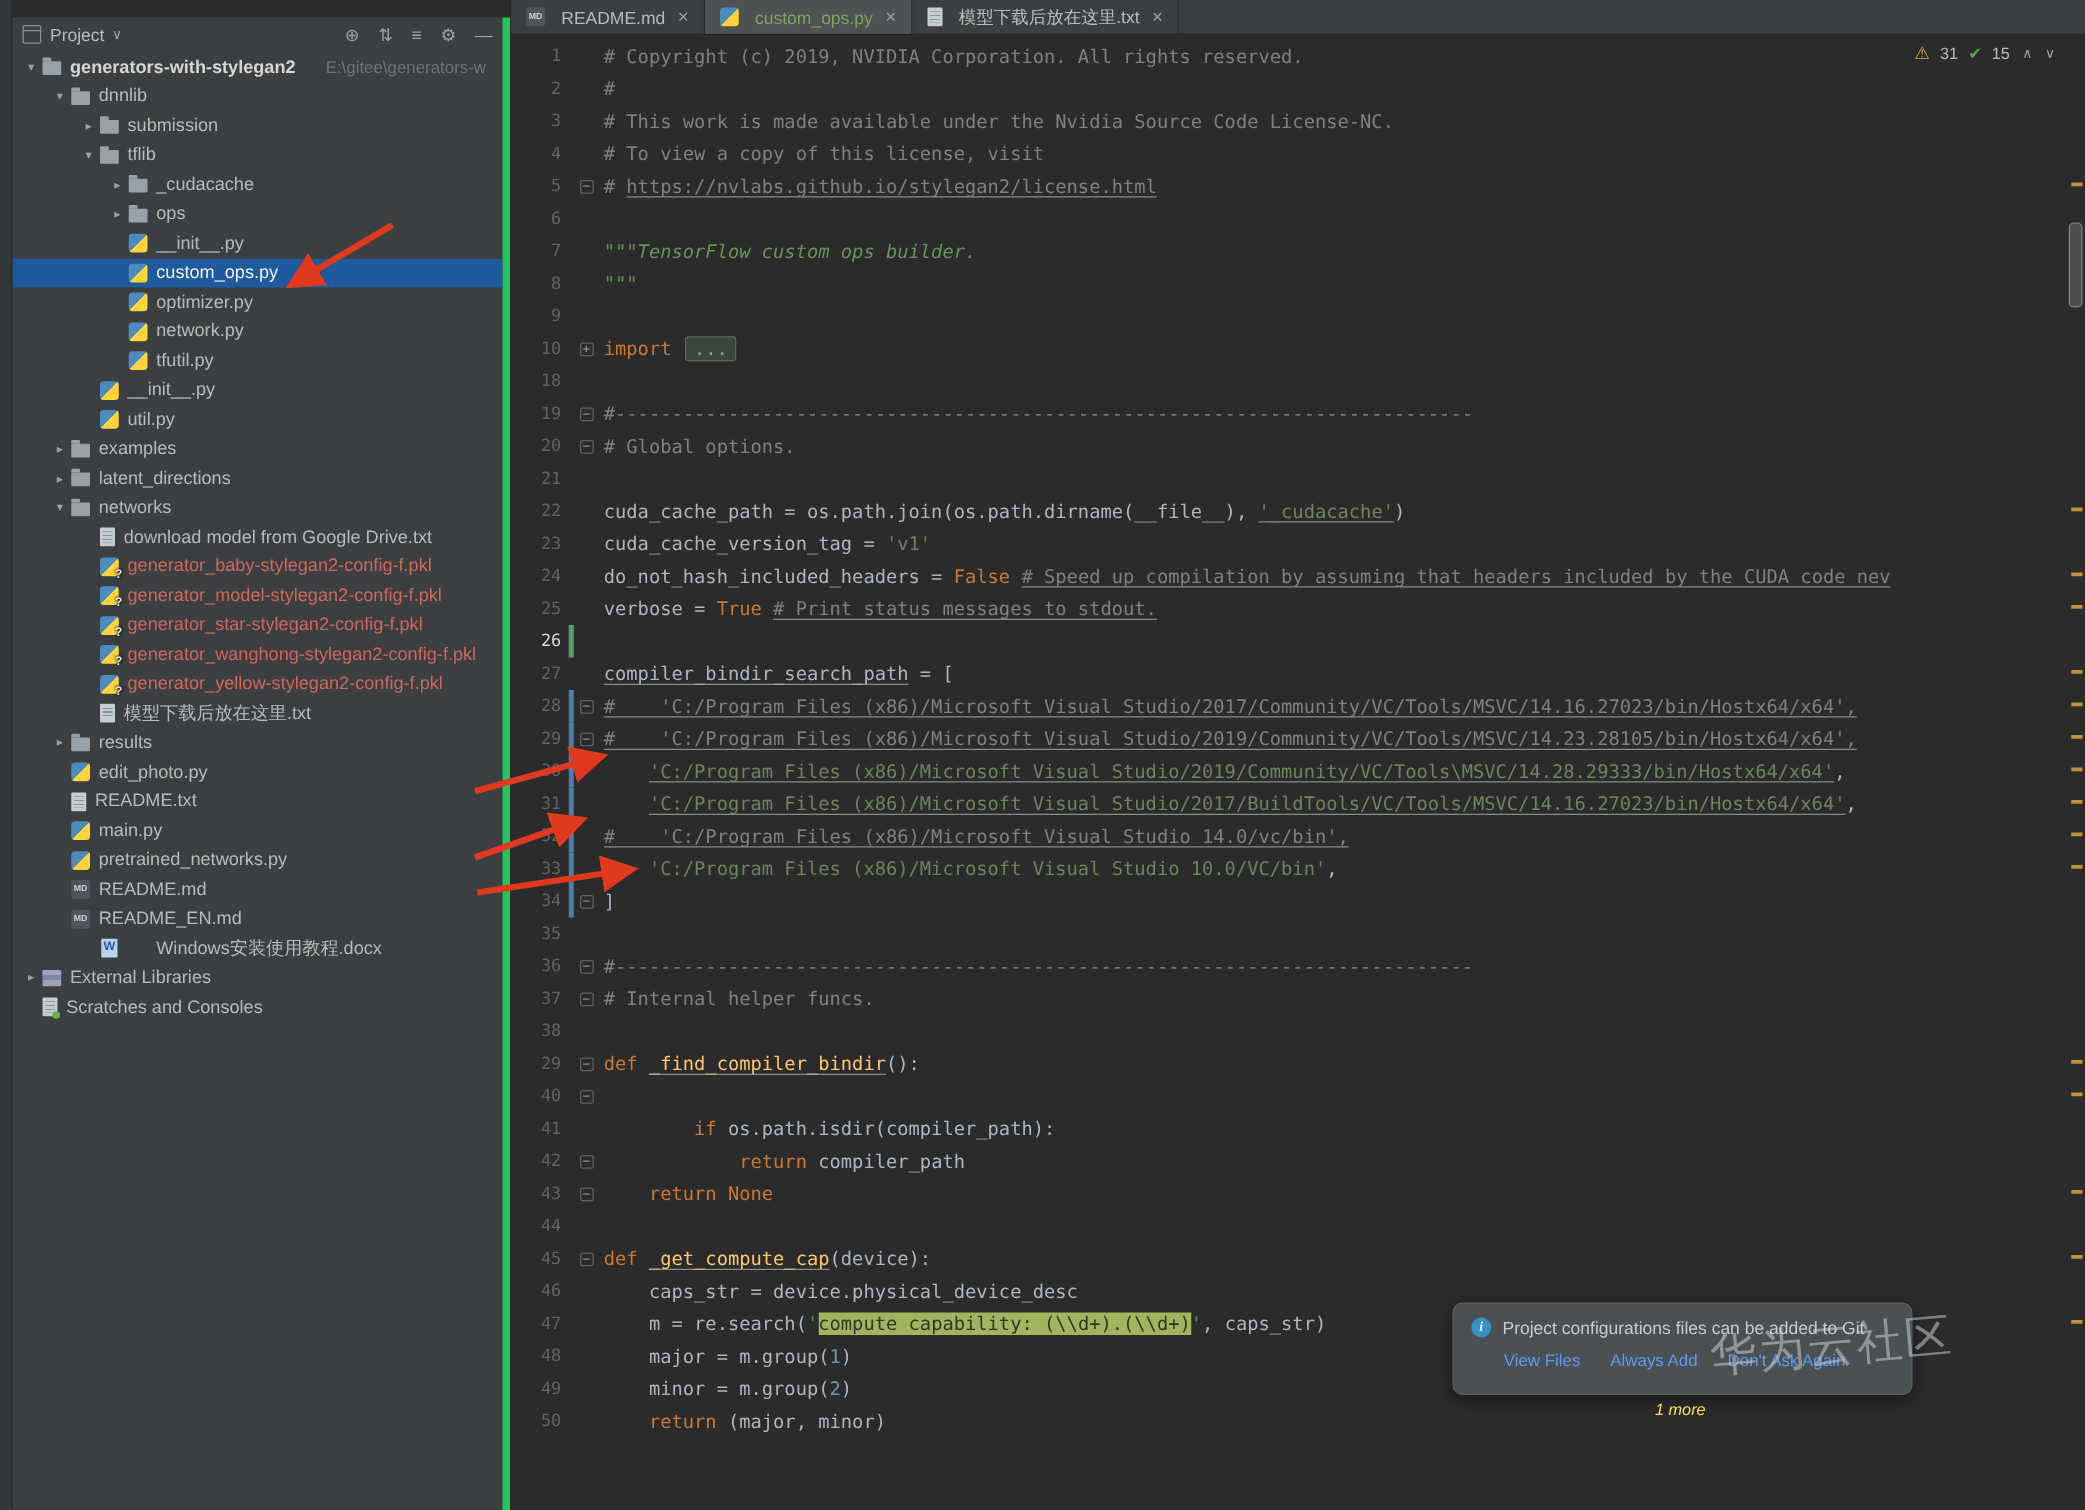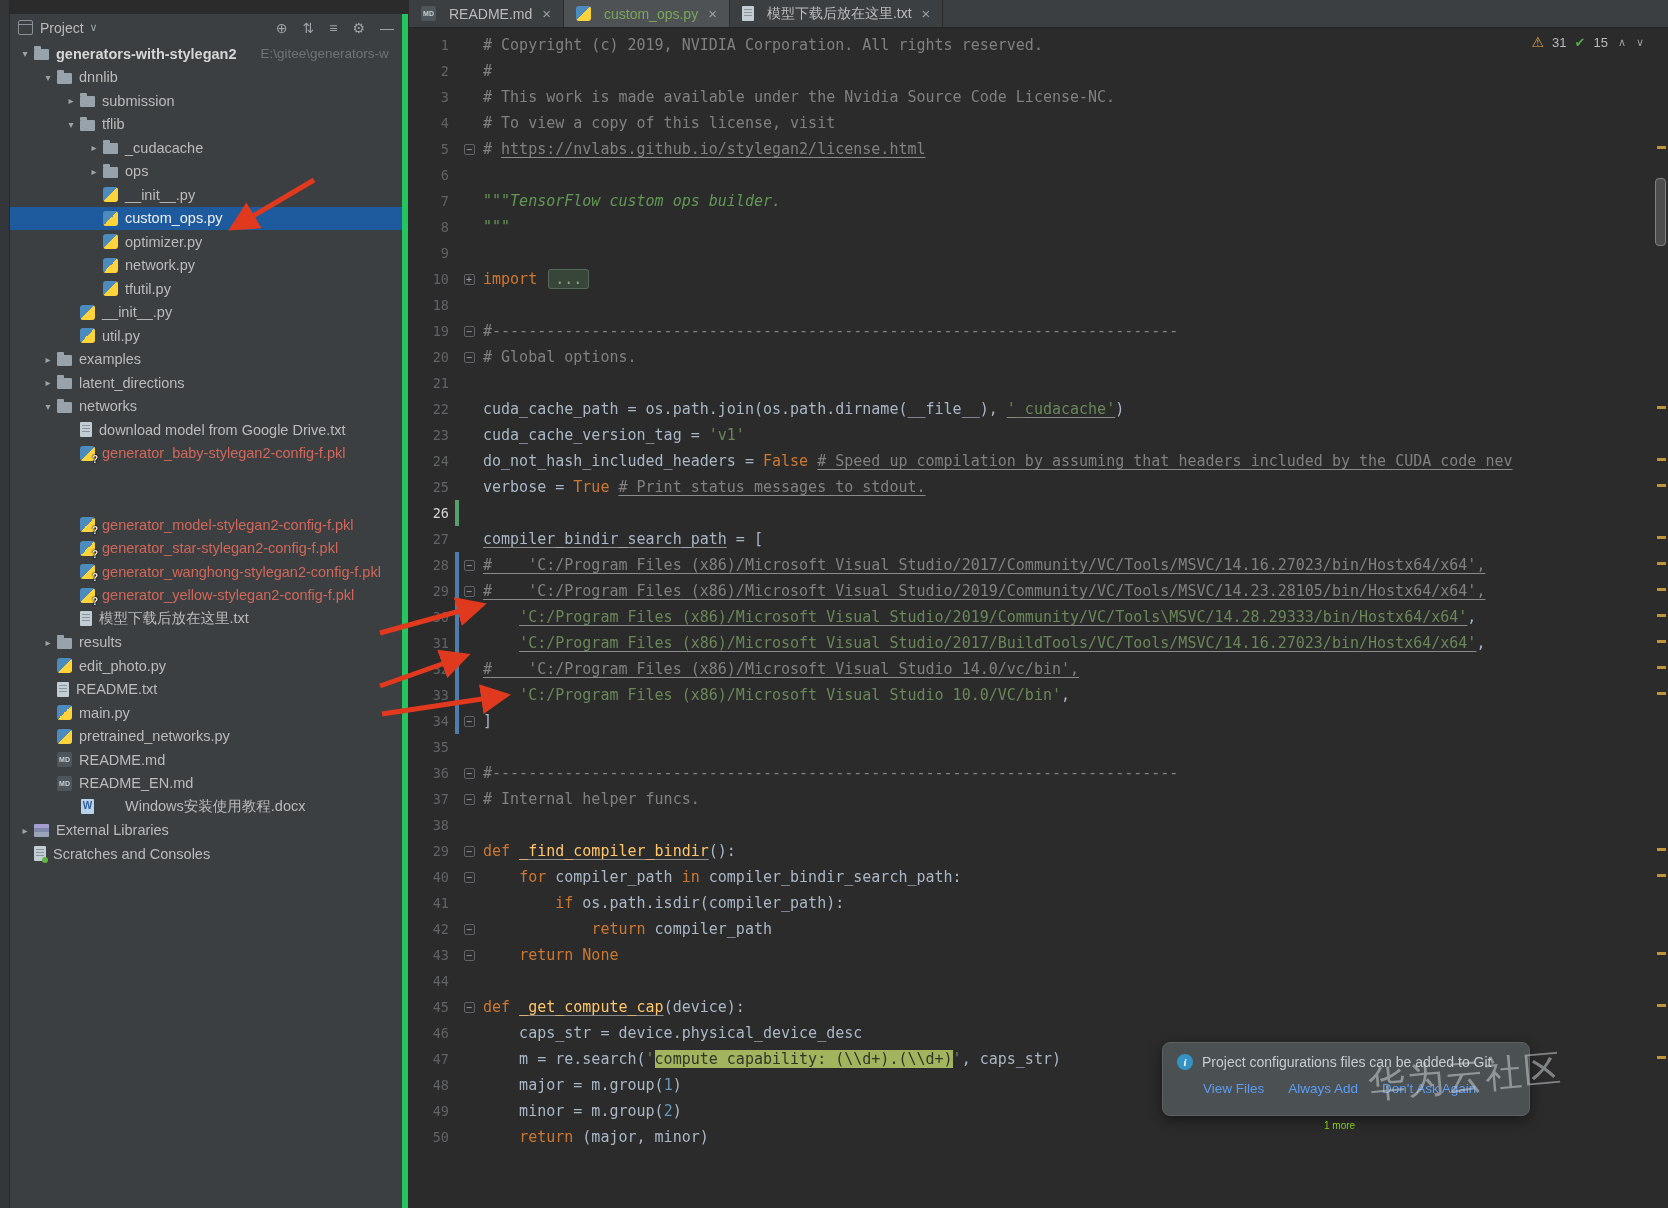--- a/index.html
+++ b/index.html
@@ -75,21 +75,21 @@
   #vthumb{position:absolute;top:150px;right:2px;width:9px;height:66px;background:rgba(255,255,255,0.16);border:1px solid #7d8286;border-radius:4px;}
   .tick{position:absolute;right:2px;width:9px;height:3px;background:#bf9338;}
   
   #notification{position:absolute;left:1162px;top:1042px;width:368px;height:74px;background:#4b5052;border:1px solid #5c6164;border-radius:8px;
       box-shadow:0 4px 14px rgba(0,0,0,.45);padding:11px 14px;box-sizing:border-box;font-size:14px;color:#c7cdd2;z-index:30;}
   #notification .row1{display:flex;align-items:center;gap:9px;}
   #notification .info-ic{width:16px;height:16px;flex:none;border-radius:50%;background:#3592c4;color:#fff;font-size:11px;font-weight:bold;
       display:flex;align-items:center;justify-content:center;font-family:"Liberation Serif",serif;font-style:italic;}
   #notification .row2{margin-top:11px;padding-left:26px;display:flex;gap:24px;}
   #notification .lnk{color:#5c9cf5;font-size:13.5px;}
-  #more{position:absolute;left:1324px;top:1120px;color:#84cc16;font-size:10px;z-index:30;}
+  #more{position:absolute;left:1324px;top:1120px;color:#fde047;font-size:13px;z-index:30;font-style:italic;}
   
   #watermark{position:absolute;left:1368px;top:1052px;font-size:37px;color:rgba(214,219,222,0.5);transform:rotate(-5deg);letter-spacing:2px;z-index:40;pointer-events:none;}
   
   #arrows{position:absolute;left:0;top:0;z-index:50;pointer-events:none;}
 </style>
 </head>
 <body>
 
 <div id="app">
   <div id="stripe"></div>
@@ -187,21 +187,21 @@
         <div class="tree-row" style="padding-left: 52px;">
           <span class="chevron"></span>
           <span class="ic ic-txt"></span>
           <span class="tree-label">download model from Google Drive.txt</span>
         </div>
         <div class="tree-row" style="padding-left: 52px;">
           <span class="chevron"></span>
           <span class="ic ic-pkl"></span>
           <span class="tree-label red">generator_baby-stylegan2-config-f.pkl</span>
         </div>
-        <div class="tree-row" style="padding-left: 52px; margin-top: 48px;">
+        <div class="tree-row" style="padding-left: 52px;">
           <span class="chevron"></span>
           <span class="ic ic-pkl"></span>
           <span class="tree-label red">generator_model-stylegan2-config-f.pkl</span>
         </div>
         <div class="tree-row" style="padding-left: 52px;">
           <span class="chevron"></span>
           <span class="ic ic-pkl"></span>
           <span class="tree-label red">generator_star-stylegan2-config-f.pkl</span>
         </div>
         <div class="tree-row" style="padding-left: 52px;">
@@ -317,21 +317,21 @@
         <div class="code-row"><span class="gutter">30</span><span class="chg blue"></span><span class="foldcol"></span><span class="code-text"><span class="tk-t">    </span><span class="tk-s u">'C:/Program Files (x86)/Microsoft Visual Studio/2019/Community/VC/Tools\MSVC/14.28.29333/bin/Hostx64/x64'</span><span class="tk-t">,</span></span></div>
         <div class="code-row"><span class="gutter">31</span><span class="chg blue"></span><span class="foldcol"></span><span class="code-text"><span class="tk-t">    </span><span class="tk-s u">'C:/Program Files (x86)/Microsoft Visual Studio/2017/BuildTools/VC/Tools/MSVC/14.16.27023/bin/Hostx64/x64'</span><span class="tk-t">,</span></span></div>
         <div class="code-row"><span class="gutter">32</span><span class="chg blue"></span><span class="foldcol"></span><span class="code-text"><span class="tk-c u">#    'C:/Program Files (x86)/Microsoft Visual Studio 14.0/vc/bin',</span></span></div>
         <div class="code-row"><span class="gutter">33</span><span class="chg blue"></span><span class="foldcol"></span><span class="code-text"><span class="tk-t">    </span><span class="tk-s">'C:/Program Files (x86)/Microsoft Visual Studio 10.0/VC/bin'</span><span class="tk-t">,</span></span></div>
         <div class="code-row"><span class="gutter">34</span><span class="chg blue"></span><span class="foldcol"><span class="fold-ic">−</span></span><span class="code-text"><span class="tk-t">]</span></span></div>
         <div class="code-row"><span class="gutter">35</span><span class="chg"></span><span class="foldcol"></span><span class="code-text"></span></div>
         <div class="code-row"><span class="gutter">36</span><span class="chg"></span><span class="foldcol"><span class="fold-ic">−</span></span><span class="code-text"><span class="tk-c">#----------------------------------------------------------------------------</span></span></div>
         <div class="code-row"><span class="gutter">37</span><span class="chg"></span><span class="foldcol"><span class="fold-ic">−</span></span><span class="code-text"><span class="tk-c"># Internal helper funcs.</span></span></div>
         <div class="code-row"><span class="gutter">38</span><span class="chg"></span><span class="foldcol"></span><span class="code-text"></span></div>
         <div class="code-row"><span class="gutter">29</span><span class="chg"></span><span class="foldcol"><span class="fold-ic">−</span></span><span class="code-text"><span class="tk-k">def</span><span class="tk-t"> </span><span class="tk-f u">_find_compiler_bindir</span><span class="tk-t">():</span></span></div>
-        <div class="code-row"><span class="gutter">40</span><span class="chg"></span><span class="foldcol"><span class="fold-ic">−</span></span><span class="code-text"><span class="tk-t">    </span><span class="tk-k">for</span><span class="tk-t"> compiler_path </span><span class="tk-k">in</span><span class="tk-t"> compiler_bindir_search_path:</span></span></div>
+        <div class="code-row"><span class="gutter">40</span><span class="chg"></span><span class="foldcol"><span class="fold-ic">−</span></span></div>
         <div class="code-row"><span class="gutter">41</span><span class="chg"></span><span class="foldcol"></span><span class="code-text"><span class="tk-t">        </span><span class="tk-k">if</span><span class="tk-t"> os.path.isdir(compiler_path):</span></span></div>
         <div class="code-row"><span class="gutter">42</span><span class="chg"></span><span class="foldcol"><span class="fold-ic">−</span></span><span class="code-text"><span class="tk-t">            </span><span class="tk-k">return</span><span class="tk-t"> compiler_path</span></span></div>
         <div class="code-row"><span class="gutter">43</span><span class="chg"></span><span class="foldcol"><span class="fold-ic">−</span></span><span class="code-text"><span class="tk-t">    </span><span class="tk-k">return</span><span class="tk-t"> </span><span class="tk-k">None</span></span></div>
         <div class="code-row"><span class="gutter">44</span><span class="chg"></span><span class="foldcol"></span><span class="code-text"></span></div>
         <div class="code-row"><span class="gutter">45</span><span class="chg"></span><span class="foldcol"><span class="fold-ic">−</span></span><span class="code-text"><span class="tk-k">def</span><span class="tk-t"> </span><span class="tk-f u">_get_compute_cap</span><span class="tk-t">(device):</span></span></div>
         <div class="code-row"><span class="gutter">46</span><span class="chg"></span><span class="foldcol"></span><span class="code-text"><span class="tk-t">    caps_str = device.physical_device_desc</span></span></div>
         <div class="code-row"><span class="gutter">47</span><span class="chg"></span><span class="foldcol"></span><span class="code-text"><span class="tk-t">    m = re.search(</span><span class="tk-s">'</span><span class="tk-inj">compute capability: (\\d+).(\\d+)</span><span class="tk-s">'</span><span class="tk-t">, caps_str)</span></span></div>
         <div class="code-row"><span class="gutter">48</span><span class="chg"></span><span class="foldcol"></span><span class="code-text"><span class="tk-t">    major = m.group(</span><span class="tk-n">1</span><span class="tk-t">)</span></span></div>
         <div class="code-row"><span class="gutter">49</span><span class="chg"></span><span class="foldcol"></span><span class="code-text"><span class="tk-t">    minor = m.group(</span><span class="tk-n">2</span><span class="tk-t">)</span></span></div>
         <div class="code-row"><span class="gutter">50</span><span class="chg"></span><span class="foldcol"></span><span class="code-text"><span class="tk-t">    </span><span class="tk-k">return</span><span class="tk-t"> (major, minor)</span></span></div>

